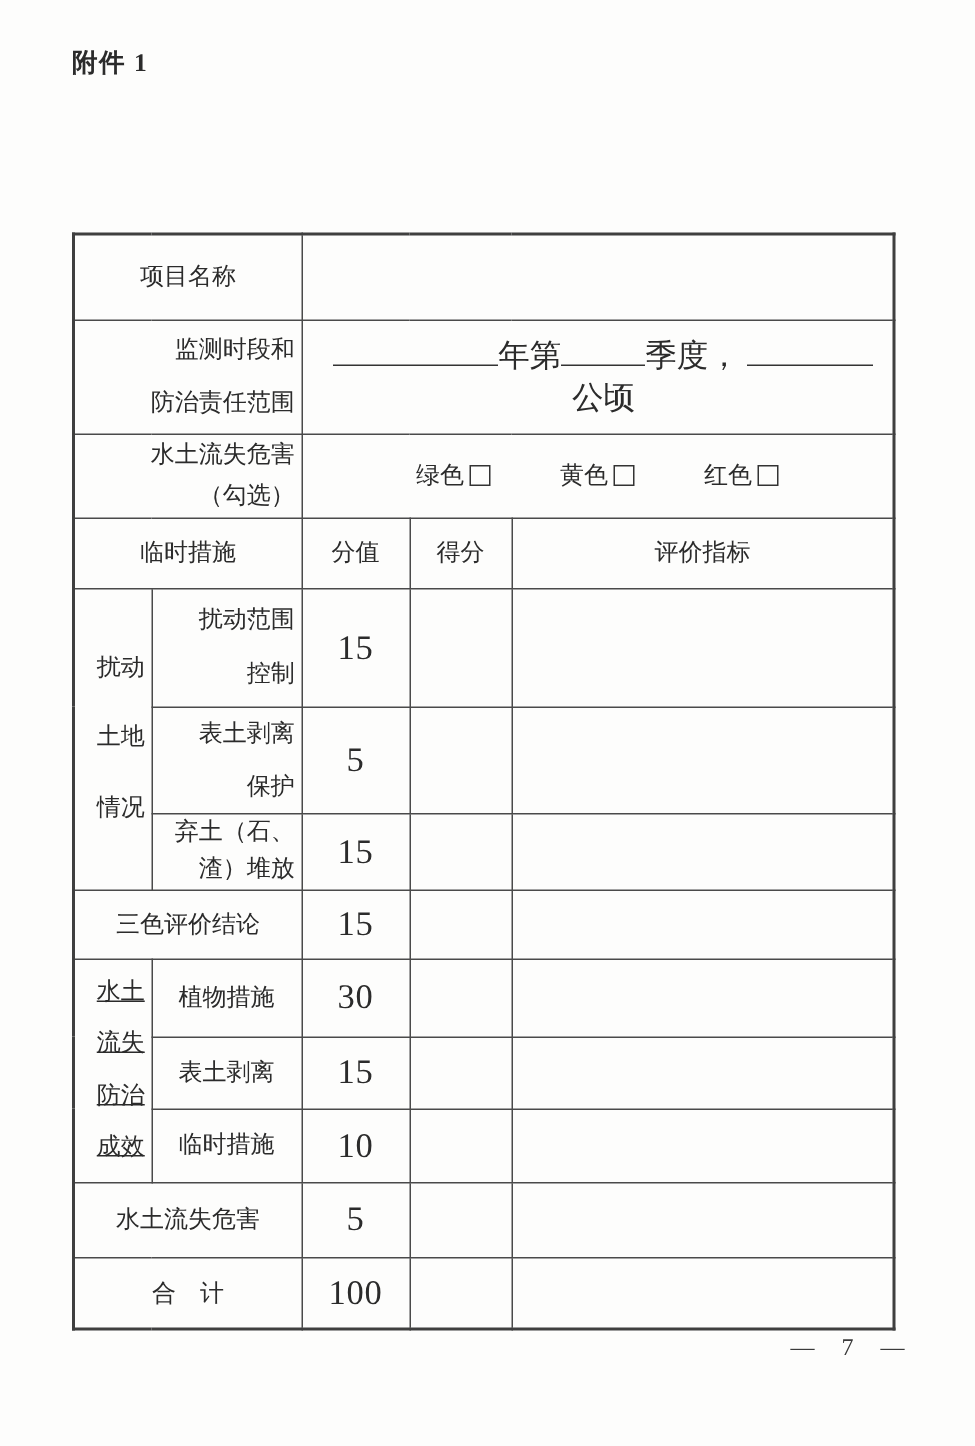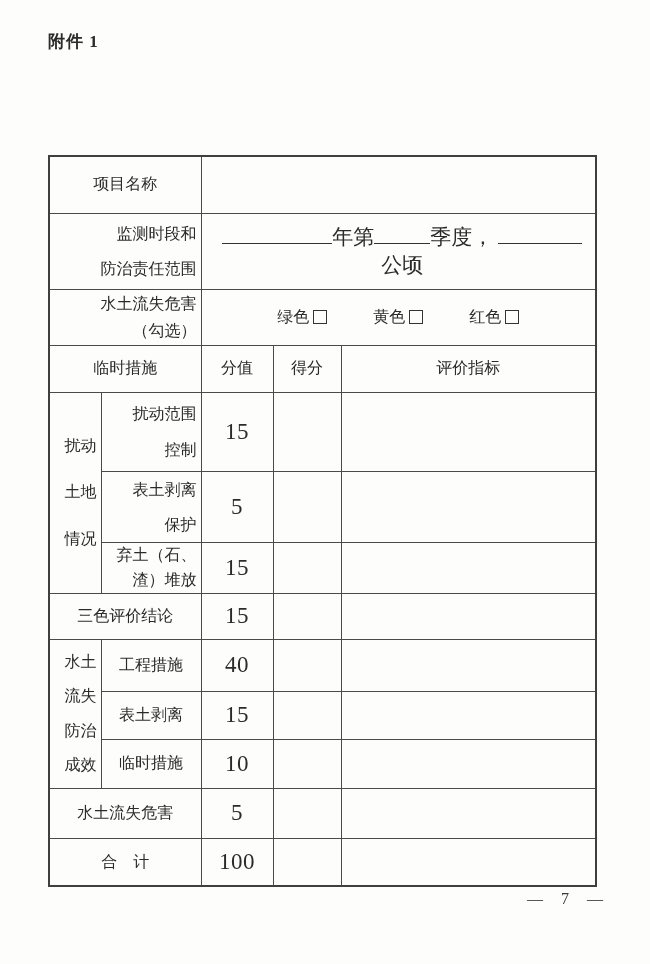--- a/index.html
+++ b/index.html
@@ -23,21 +23,21 @@
     border-collapse:collapse; table-layout:fixed;
     border:2px solid #3f3f3f;
   }
   td {
     border:1px solid #4a4a4a; text-align:center; vertical-align:middle;
     font-size:16px; padding:0 4px; color:#2b2b2b;margin-left:34px;
   }
   .pre { white-space:pre-line;text-align:right; }
   .lh-wide { line-height:2.2; }
   .group-3 { line-height:2.9; }
-  .group-4 { line-height:2.15; }
+  .group-4 { line-height:2.15;text-decoration:underline; }
   .num { font-size:23px; letter-spacing:0.5px; }
   .period-cell { font-size:21px;padding-left:12px; }
   .blank {
     display:inline-block; height:2px; border-bottom:1px solid #333;
   }
   .b1 { width:110px; } .b2 { width:56px; } .b3 { width:84px; }
   .options { display:flex; justify-content:center; align-items:flex-end; gap:46px; }
   .opt { display:inline-flex; align-items:center; font-size:16px; }
   .checkbox {
     display:inline-block; width:14px; height:14px;
@@ -137,22 +137,22 @@
       <td class="num">15</td>
       <td></td>
       <td></td>
     </tr>
 
     <tr style="height:52px">
       <td rowspan="3" class="pre group-4">水土
 流失
 防治
 成效</td>
-      <td>工程措施</td>
-      <td class="num">40</td>
+      <td>植物措施</td>
+      <td class="num">30</td>
       <td></td>
       <td></td>
     </tr>
     <tr style="height:48px">
       <td>表土剥离</td>
       <td class="num">15</td>
       <td></td>
       <td></td>
     </tr>
     <tr style="height:49px">

